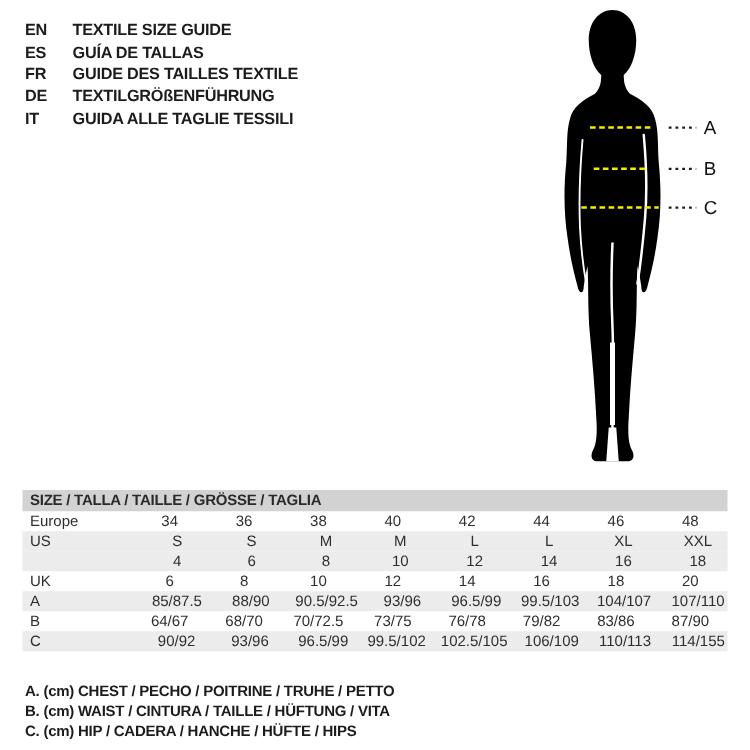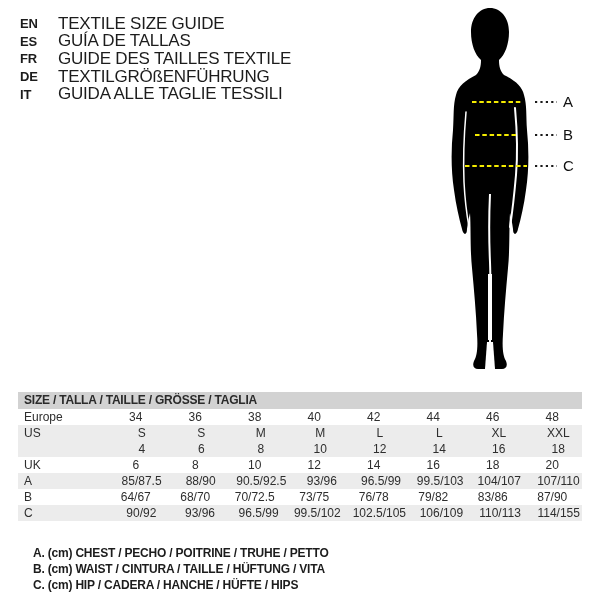--- a/index.html
+++ b/index.html
@@ -4,36 +4,36 @@
 <style>
   html,body{margin:0;padding:0;background:#fff;}
   #canvas{
     position:relative;width:600px;height:600px;background:#ffffff;overflow:hidden;
     font-family:"Liberation Sans","DejaVu Sans",sans-serif;color:#1c1c1c;padding-left:16px;
   }
   
   .langs{position:absolute;left:20px;top:15px;}
   .lang-row{display:flex;height:17.6px;align-items:center;}
   .lang-code{width:38px;font-size:13px;font-weight:700;letter-spacing:-0.2px;}
-  .lang-label{font-size:17px;font-weight:400;letter-spacing:-0.2px;white-space:nowrap;}
+  .lang-label{font-size:13px;font-weight:700;letter-spacing:-0.2px;white-space:nowrap;}
   
   .figure-wrap{position:absolute;left:430px;top:0;width:170px;height:380px;}
   
   .section-title{position:absolute;left:22px;top:367px;font-size:12.5px;font-weight:700;letter-spacing:-0.2px;}
   
   .size-table{position:absolute;left:18px;top:392px;width:564px;font-size:12px;}
   .t-header{height:17px;line-height:17px;background:#d2d2d2;color:#2a2a2a;
             font-weight:700;padding-left:6px;letter-spacing:-0.2px;box-sizing:border-box;}
   .t-row{display:grid;grid-template-columns:88px repeat(8,1fr);height:16px;line-height:16px;}
   .t-row.shaded{background:#ececec;gap:12px;}
   .t-label{text-align:left;padding-left:6px;color:#2e2e2e;}
   .t-cell{text-align:center;color:#2e2e2e;}
   
   .legend{position:absolute;left:20px;top:545px;}
-  .legend-line{height:16px;line-height:16px;font-size:12px;font-weight:700;letter-spacing:-0.2px;white-space:nowrap;margin-left:13px;}
+  .legend-line{height:16px;line-height:16px;font-size:12px;font-weight:700;letter-spacing:-0.2px;white-space:nowrap;}
 </style>
 </head>
 <body>
 
 <div id="canvas">
 
   <div class="langs" id="langs">
       <div class="lang-row">
         <span class="lang-code">EN</span>
         <span class="lang-label">TEXTILE SIZE GUIDE</span>

